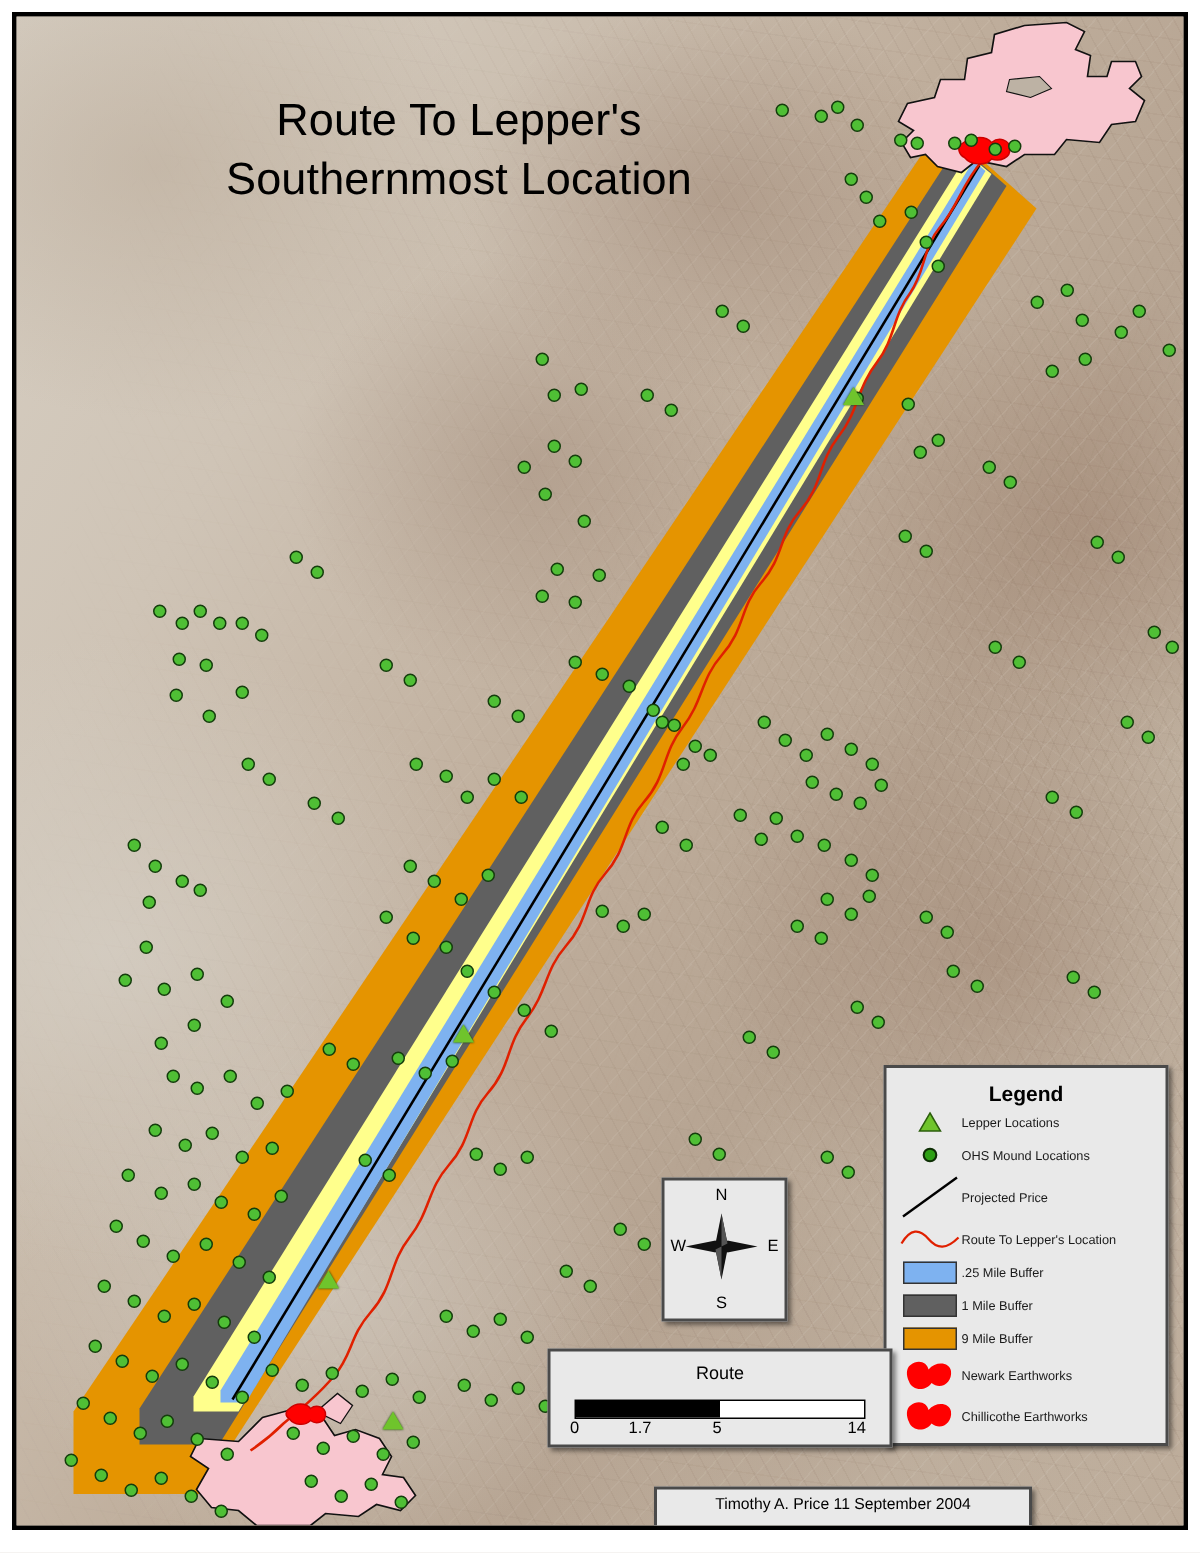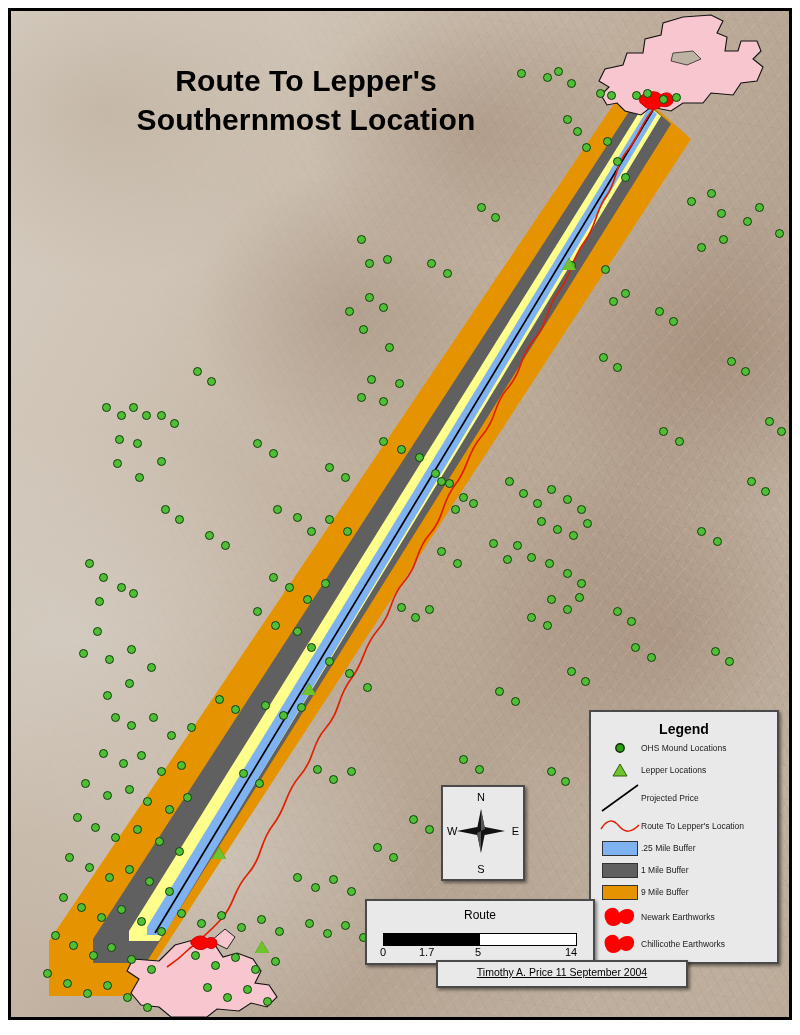--- a/index.html
+++ b/index.html
@@ -41,21 +41,21 @@
       repeating-linear-gradient(-70deg, rgba(110,86,68,.14) 0px, rgba(110,86,68,.14) 1px, rgba(0,0,0,0) 1px, rgba(0,0,0,0) 7px),
       repeating-linear-gradient(34deg, rgba(240,236,228,.18) 0px, rgba(240,236,228,.18) 1px, rgba(0,0,0,0) 1px, rgba(0,0,0,0) 11px);
     -webkit-mask-image:radial-gradient(ellipse 460px 520px at 86% 52%, rgba(0,0,0,1) 0%, rgba(0,0,0,0) 78%);
             mask-image:radial-gradient(ellipse 460px 520px at 86% 52%, rgba(0,0,0,1) 0%, rgba(0,0,0,0) 78%);
   }
 
   .maplayer{position:absolute;left:0;top:0;width:778px;height:1006px;}
 
   
   #title{position:absolute;left:60px;top:50px;width:470px;text-align:center;
-         font-size:30px;font-weight:bold;color:#000;line-height:1.30;
+         font-size:30px;font-weight:normal;color:#000;line-height:1.30;
          letter-spacing:.1px;}
   #title div{white-space:nowrap;}
 
   
   .panel{position:absolute;background:#e9e9e9;border:2px solid #4a4a4a;
          box-shadow:2px 2px 3px rgba(0,0,0,.45);}
 
   
   #legend{left:578px;top:699px;width:186px;height:250px;}
   #legend .lg-title{text-align:center;font-size:14px;font-weight:bold;margin-top:9px;color:#000;}
@@ -71,21 +71,21 @@
   
   #compass{left:430px;top:774px;width:80px;height:92px;}
   
   #scalebar{left:354px;top:888px;width:226px;height:62px;}
   #scalebar .sb-label{text-align:center;font-size:12px;color:#000;margin-top:7px;}
   #sb-bar{position:absolute;left:16px;top:32px;width:194px;height:13px;border:1px solid #000;background:#fff;box-sizing:border-box;}
   #sb-fill{position:absolute;left:0;top:0;width:50%;height:100%;background:#000;}
   .sb-tick{position:absolute;top:45px;font-size:11px;color:#000;}
 
   
-  #credit{left:425px;top:949px;width:248px;height:24px;text-decoration:underline;}
+  #credit{left:425px;top:980px;width:248px;height:24px;}
   #credit .cr-txt{text-align:center;font-size:10.5px;color:#000;line-height:20px;}
 
   
   .mound{position:absolute;width:9px;height:9px;border-radius:50%;
          background:#4fbf35;border:1.2px solid #143d0c;box-sizing:border-box;}
   .lepper{position:absolute;width:0;height:0;border-left:7px solid transparent;
           border-right:7px solid transparent;border-bottom:12px solid #6fc42c;
           filter:drop-shadow(0 0 .6px #1b3d07);}
 </style>
 </head>
@@ -401,34 +401,34 @@
       <div id="title">
         <div>Route To Lepper's</div>
         <div>Southernmost Location</div>
       </div>
 
       <div class="panel" id="legend">
         <div class="lg-title">Legend</div>
 
         <div class="lg-row">
           <div class="lg-sym">
+            <svg width="16" height="14" viewBox="0 0 16 14">
+                <polygon points="8,1 15,13 1,13" fill="#6fc42c" stroke="#2c5e0d" stroke-width="1"></polygon>
+              </svg>
+          </div>
+          <div class="lg-txt">Lepper Locations</div>
+        </div>
+
+        <div class="lg-row">
+          <div class="lg-sym">
             <svg width="12" height="12" viewBox="0 0 12 12">
                 <circle cx="6" cy="6" r="4.2" fill="#2da014" stroke="#0e2e05" stroke-width="1.4"></circle>
               </svg>
           </div>
           <div class="lg-txt">OHS Mound Locations</div>
-        </div>
-
-        <div class="lg-row">
-          <div class="lg-sym">
-            <svg width="16" height="14" viewBox="0 0 16 14">
-                <polygon points="8,1 15,13 1,13" fill="#6fc42c" stroke="#2c5e0d" stroke-width="1"></polygon>
-              </svg>
-          </div>
-          <div class="lg-txt">Lepper Locations</div>
         </div>
 
         <div class="lg-row" style="height:34px;">
           <div class="lg-sym">
             <svg width="40" height="30" viewBox="0 0 40 30">
                 <line x1="2" y1="28" x2="38" y2="2" stroke="#000" stroke-width="1.6"></line>
               </svg>
           </div>
           <div class="lg-txt">Projected Price</div>
         </div>

